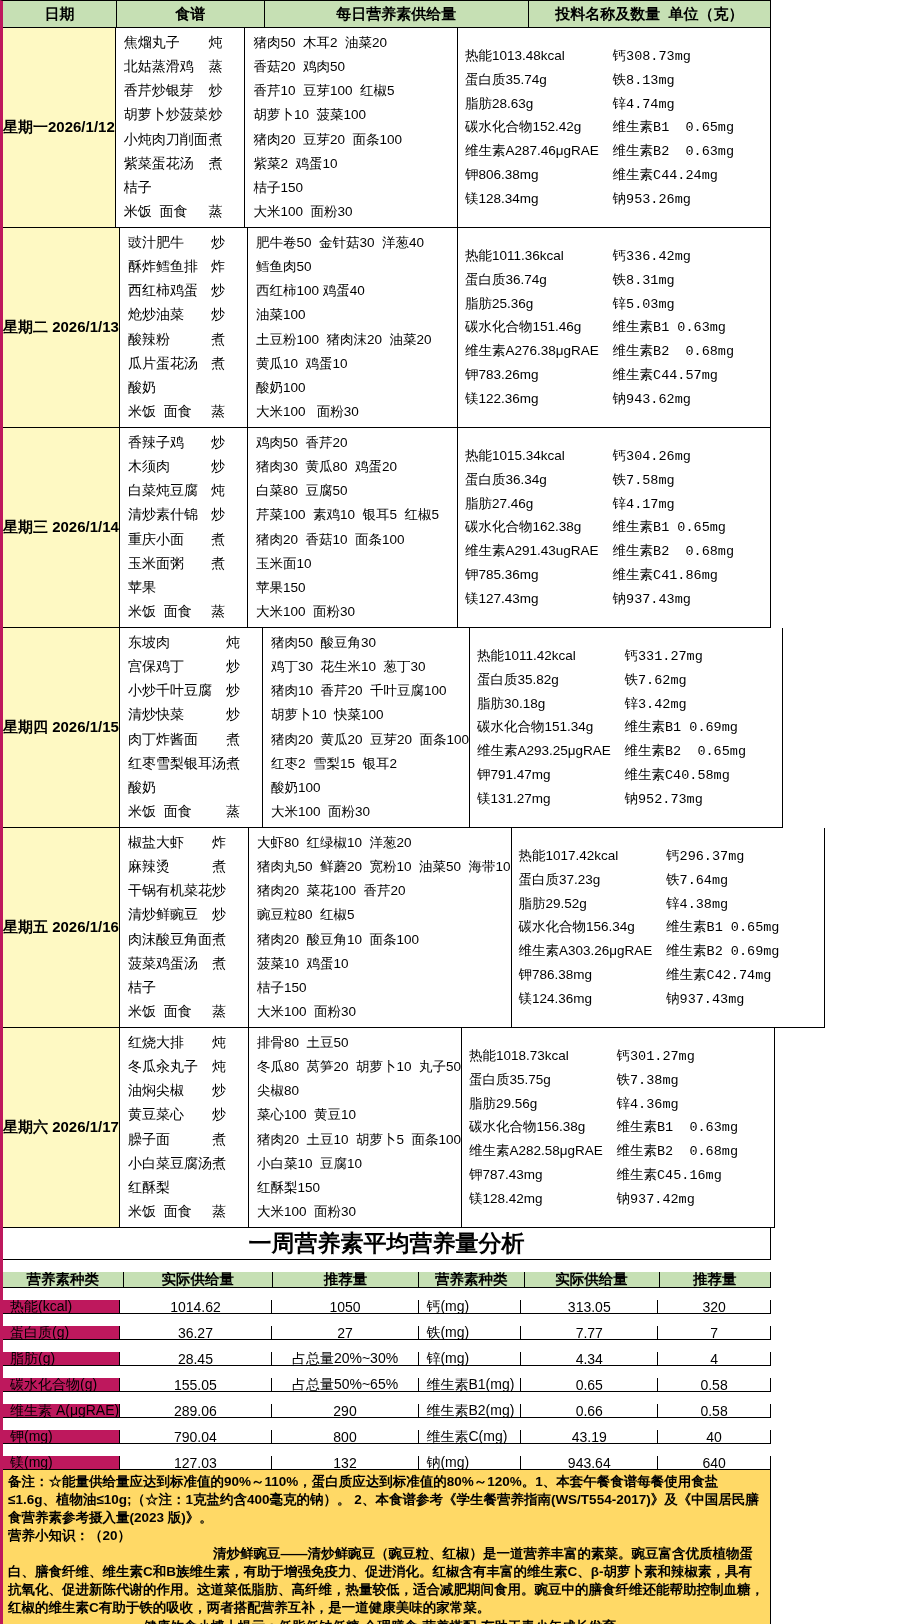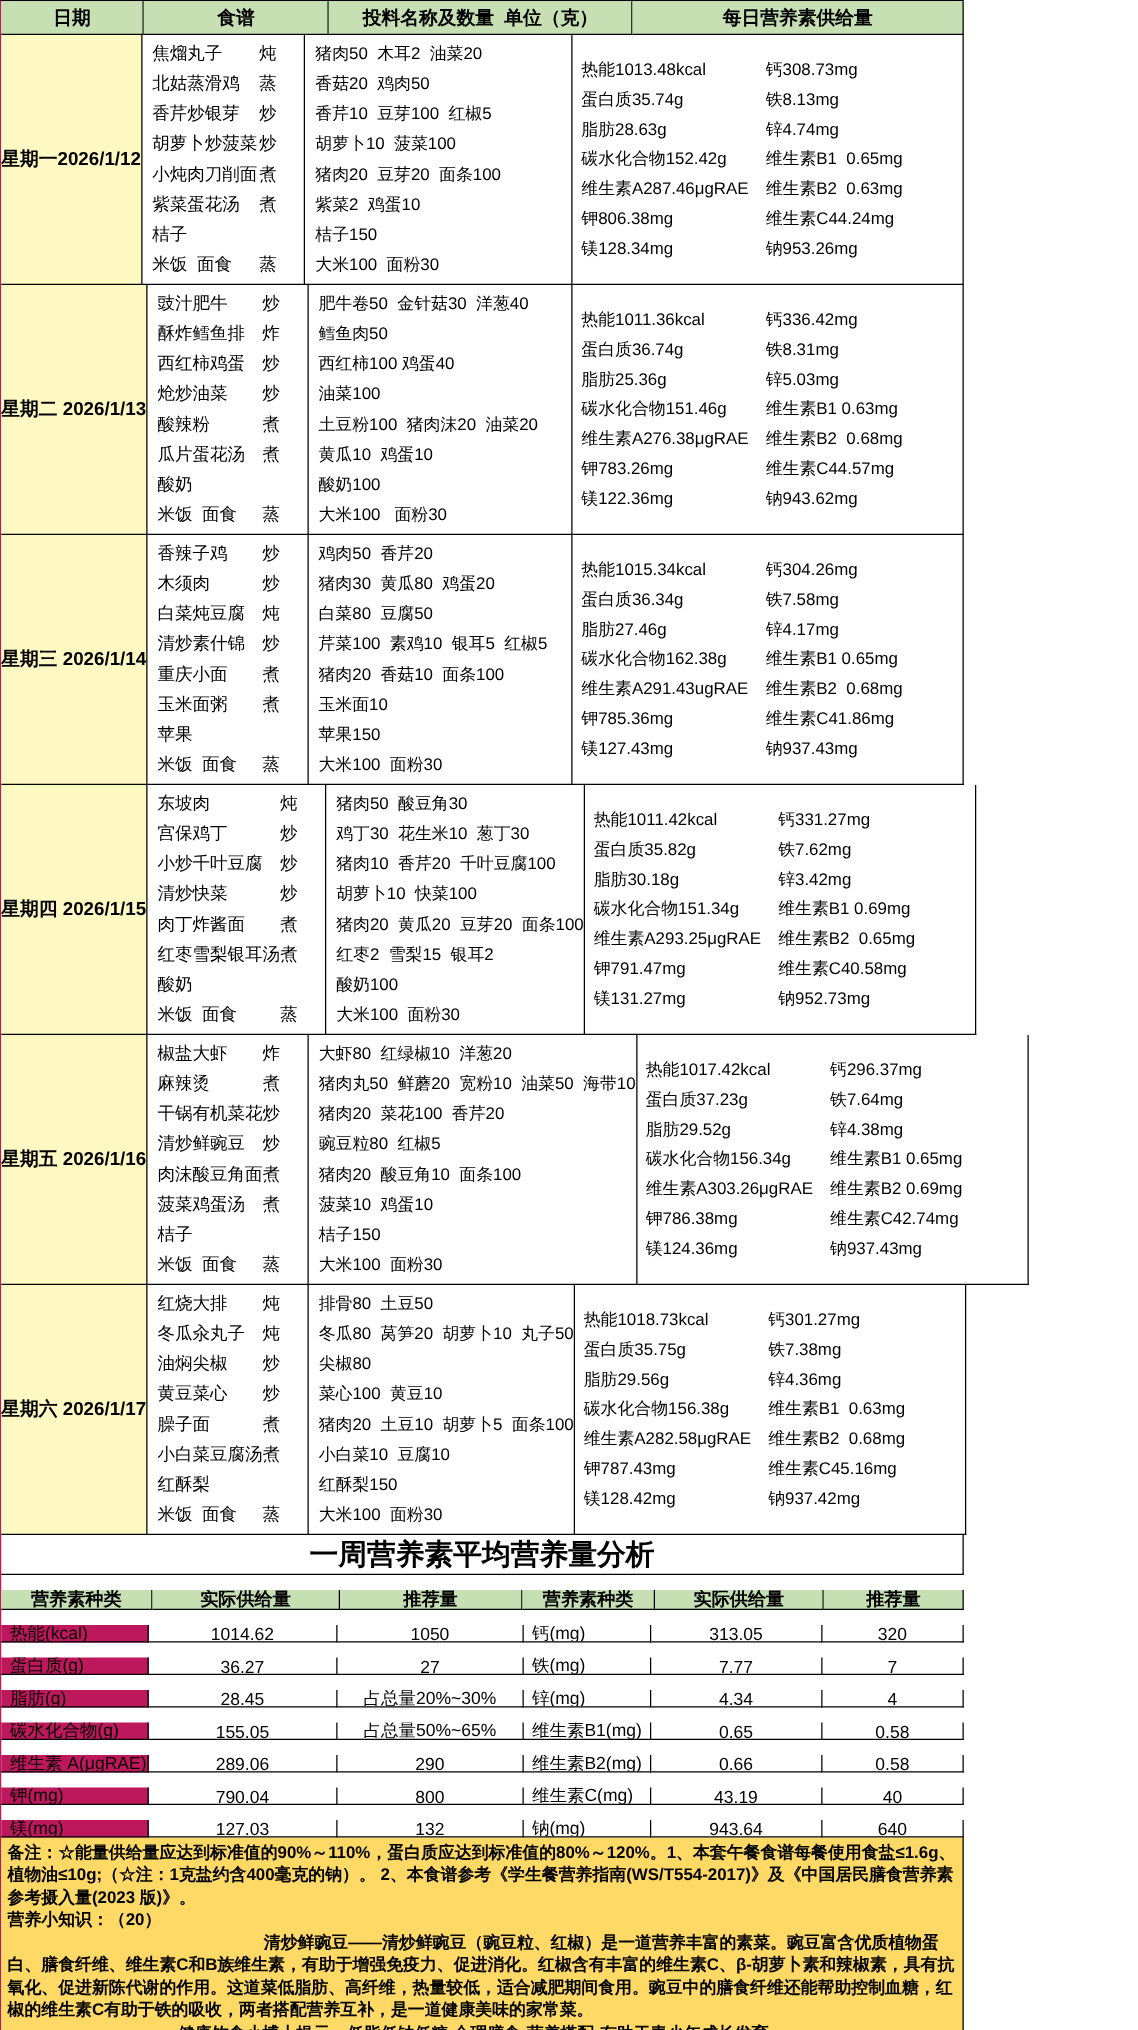--- a/index.html
+++ b/index.html
@@ -1,34 +1,34 @@
 <!DOCTYPE html>
 <html><head>
 <meta charset="utf-8">
 <style>
   html,body{margin:0;padding:0;background:#fff;}
   body{width:910px;font-family:"Liberation Sans",sans-serif;color:#000;}
-  .page{width:771px;border-left:1px solid #be185d;border-top:1px solid #000;box-sizing:border-box;}
+  .page{width:771px;border-left:3px solid #be185d;border-top:1px solid #000;box-sizing:border-box;}
   .cellb{border-right:1px solid #000;border-bottom:1px solid #000;box-sizing:border-box;}
 
   
   .head-row{display:flex;height:27px;}
   .head-cell{background:#c6e0b4;font-weight:bold;font-size:15px;display:flex;align-items:center;justify-content:center;white-space:pre;}
   .w-date{width:135px;}.w-menu{width:175px;}.w-ing{width:287px;}.w-nut{width:313px;}
   .day-row{display:flex;height:200px;}
   .date-cell{background:#fef9c3;display:flex;align-items:center;justify-content:center;font-weight:bold;font-size:15px;white-space:pre;}
   .dish-cell{display:flex;flex-direction:column;justify-content:space-around;padding:3px 0;}
   .dish-line{display:flex;justify-content:space-between;padding:0 22px 0 8px;font-size:14px;}
   .dish-name{white-space:pre;}
   .ing-cell{display:flex;flex-direction:column;justify-content:space-around;padding:3px 0;}
   .ing-line{padding-left:8px;font-size:13.5px;white-space:pre;overflow:hidden;}
   .nut-cell{display:flex;}
   .nut-col{display:flex;flex-direction:column;justify-content:space-around;padding:16px 0;}
   .nut-col.left{width:148px;}
-  .nut-col.right{width:165px;}
+  .nut-col.right{width:165px;font-family:Liberation Mono, monospace;}
   .nut-line{padding-left:7px;font-size:13.5px;white-space:pre;overflow:hidden;}
 
   
   .summary-title{height:32px;display:flex;align-items:center;justify-content:center;font-size:23px;font-weight:bold;}
   .sum-head,.sum-row{display:flex;}
   .sum-head{height:28px;}
   .sum-row{height:26px;}
   .scell{display:flex;align-items:center;justify-content:center;font-size:14px;overflow:hidden;white-space:pre;margin-top:12px;}
   .scell.sh{background:#c6e0b4;font-weight:bold;font-size:14.5px;}
   .sc1{width:143px;}.sc2{width:177px;}.sc3{width:173px;}.sc4{width:125px;}.sc5{width:160px;}.sc6{width:132px;}
@@ -44,22 +44,22 @@
   .note-tip{text-align:center;margin-top:1px;}
 </style>
 </head>
 <body>
 
 <div class="page">
 
   <div class="head-row">
     <div class="head-cell cellb w-date">日期</div>
     <div class="head-cell cellb w-menu">食谱</div>
+    <div class="head-cell cellb w-nut">每日营养素供给量</div>
     <div class="head-cell cellb w-ing">投料名称及数量  单位（克）</div>
-    <div class="head-cell cellb w-nut">每日营养素供给量</div>
   </div>
 
   <div id="day-rows">
       <div class="day-row">
         <div class="date-cell cellb w-date">星期一2026/1/12</div>
         <div class="dish-cell cellb w-menu">
           <div class="dish-line">
             <span class="dish-name">焦熘丸子</span>
             <span class="dish-method">炖</span>
           </div>

